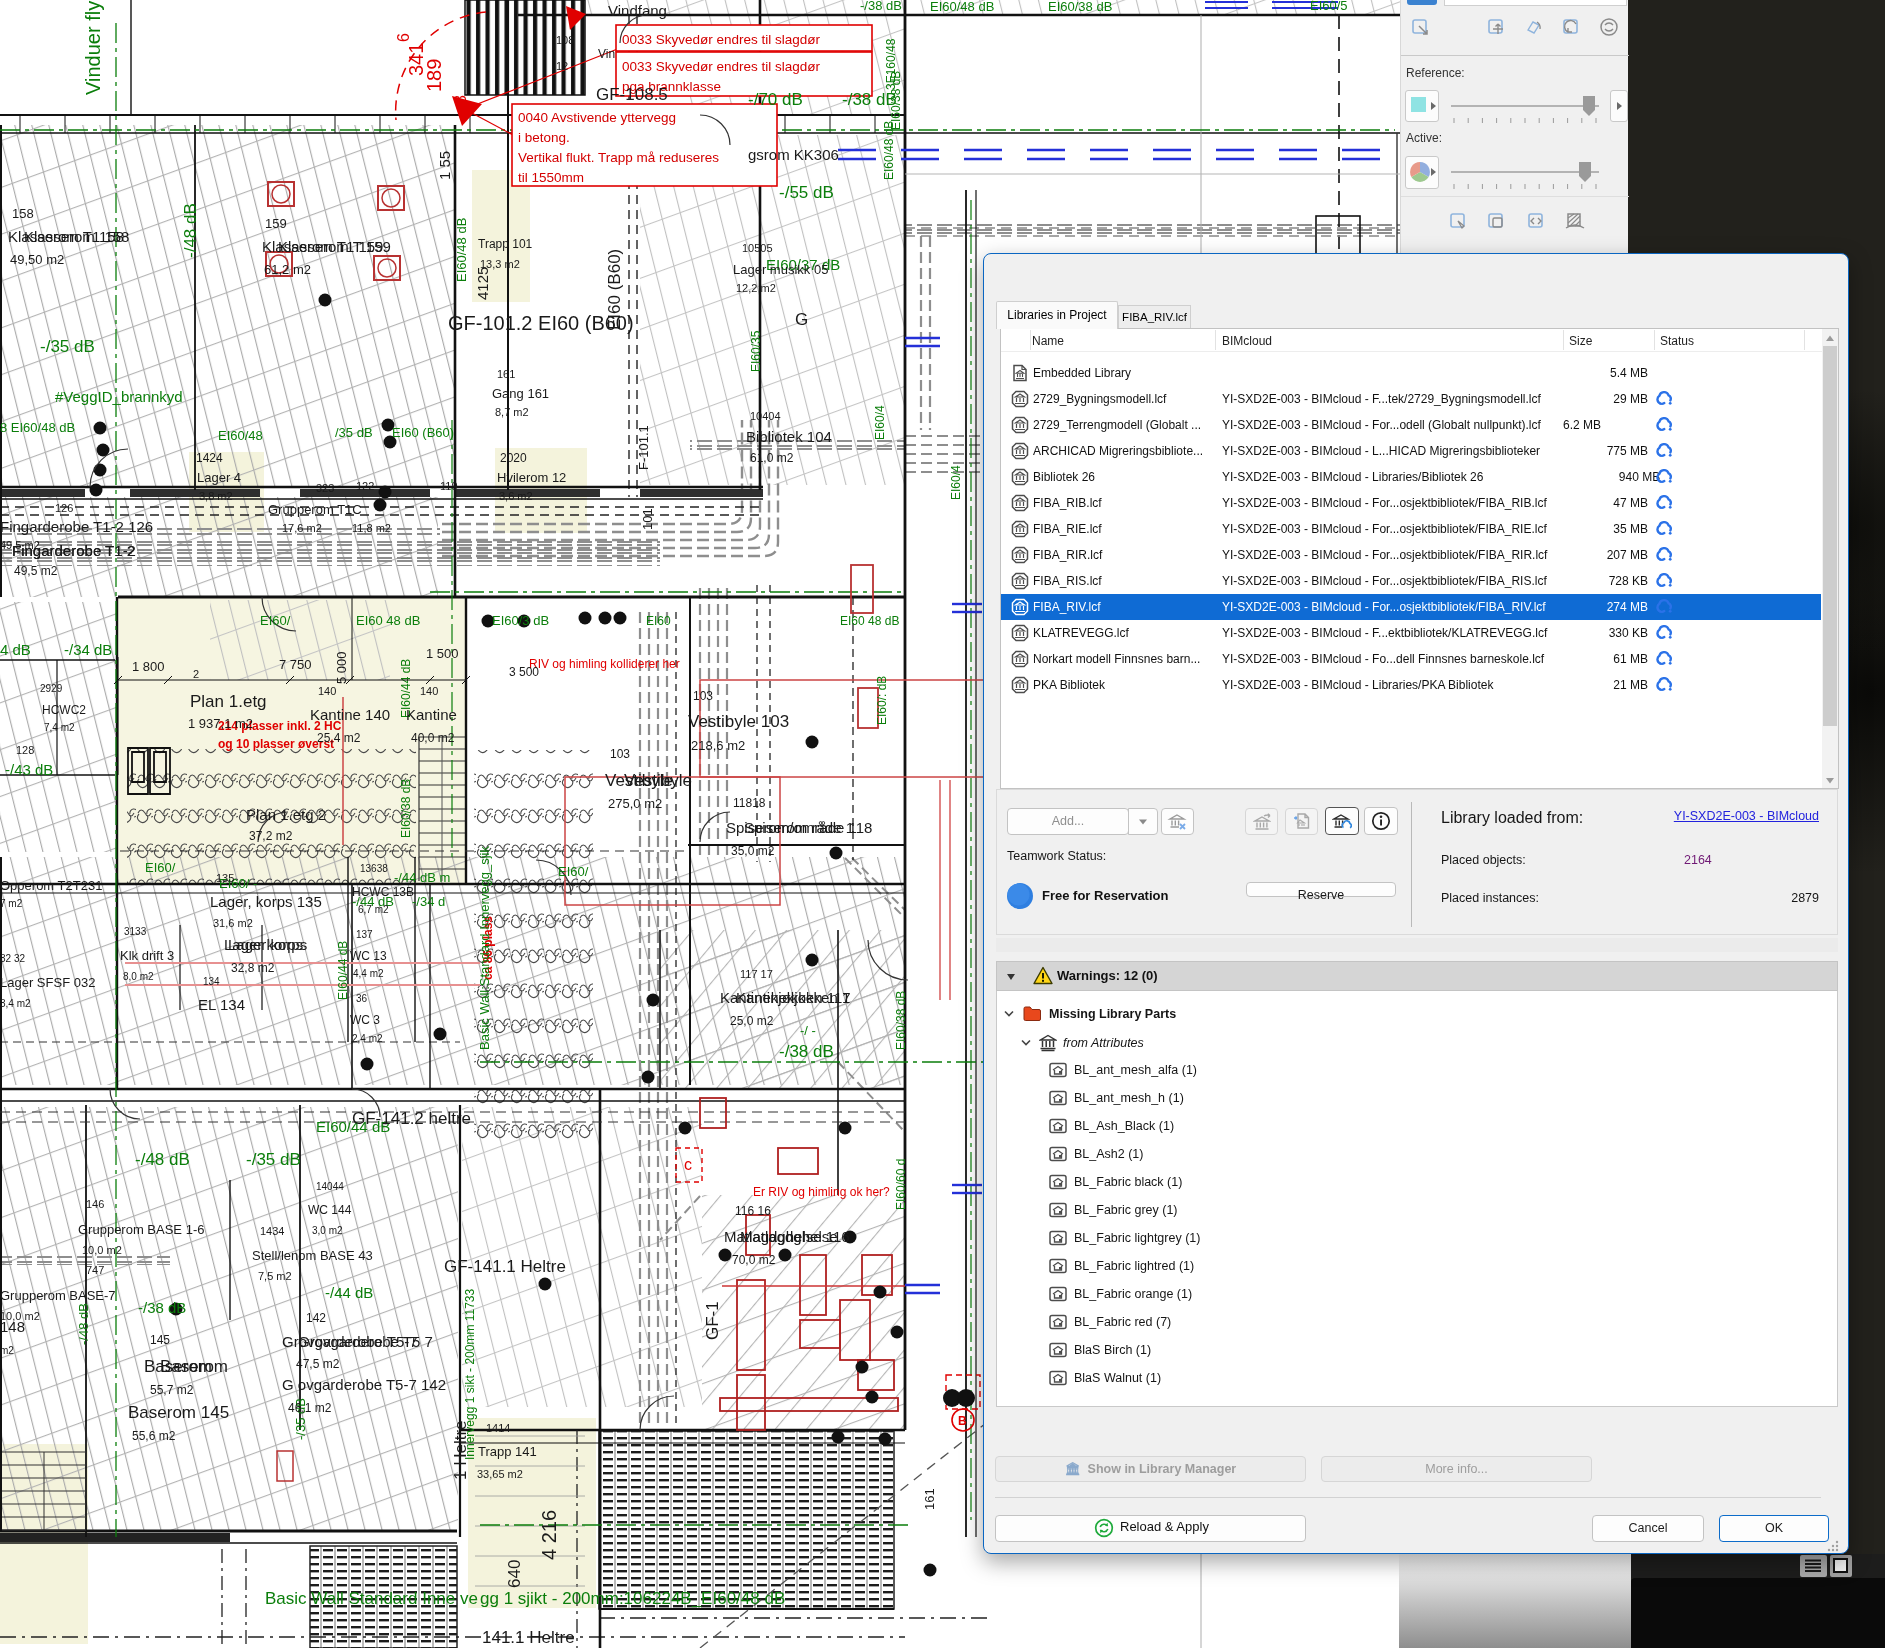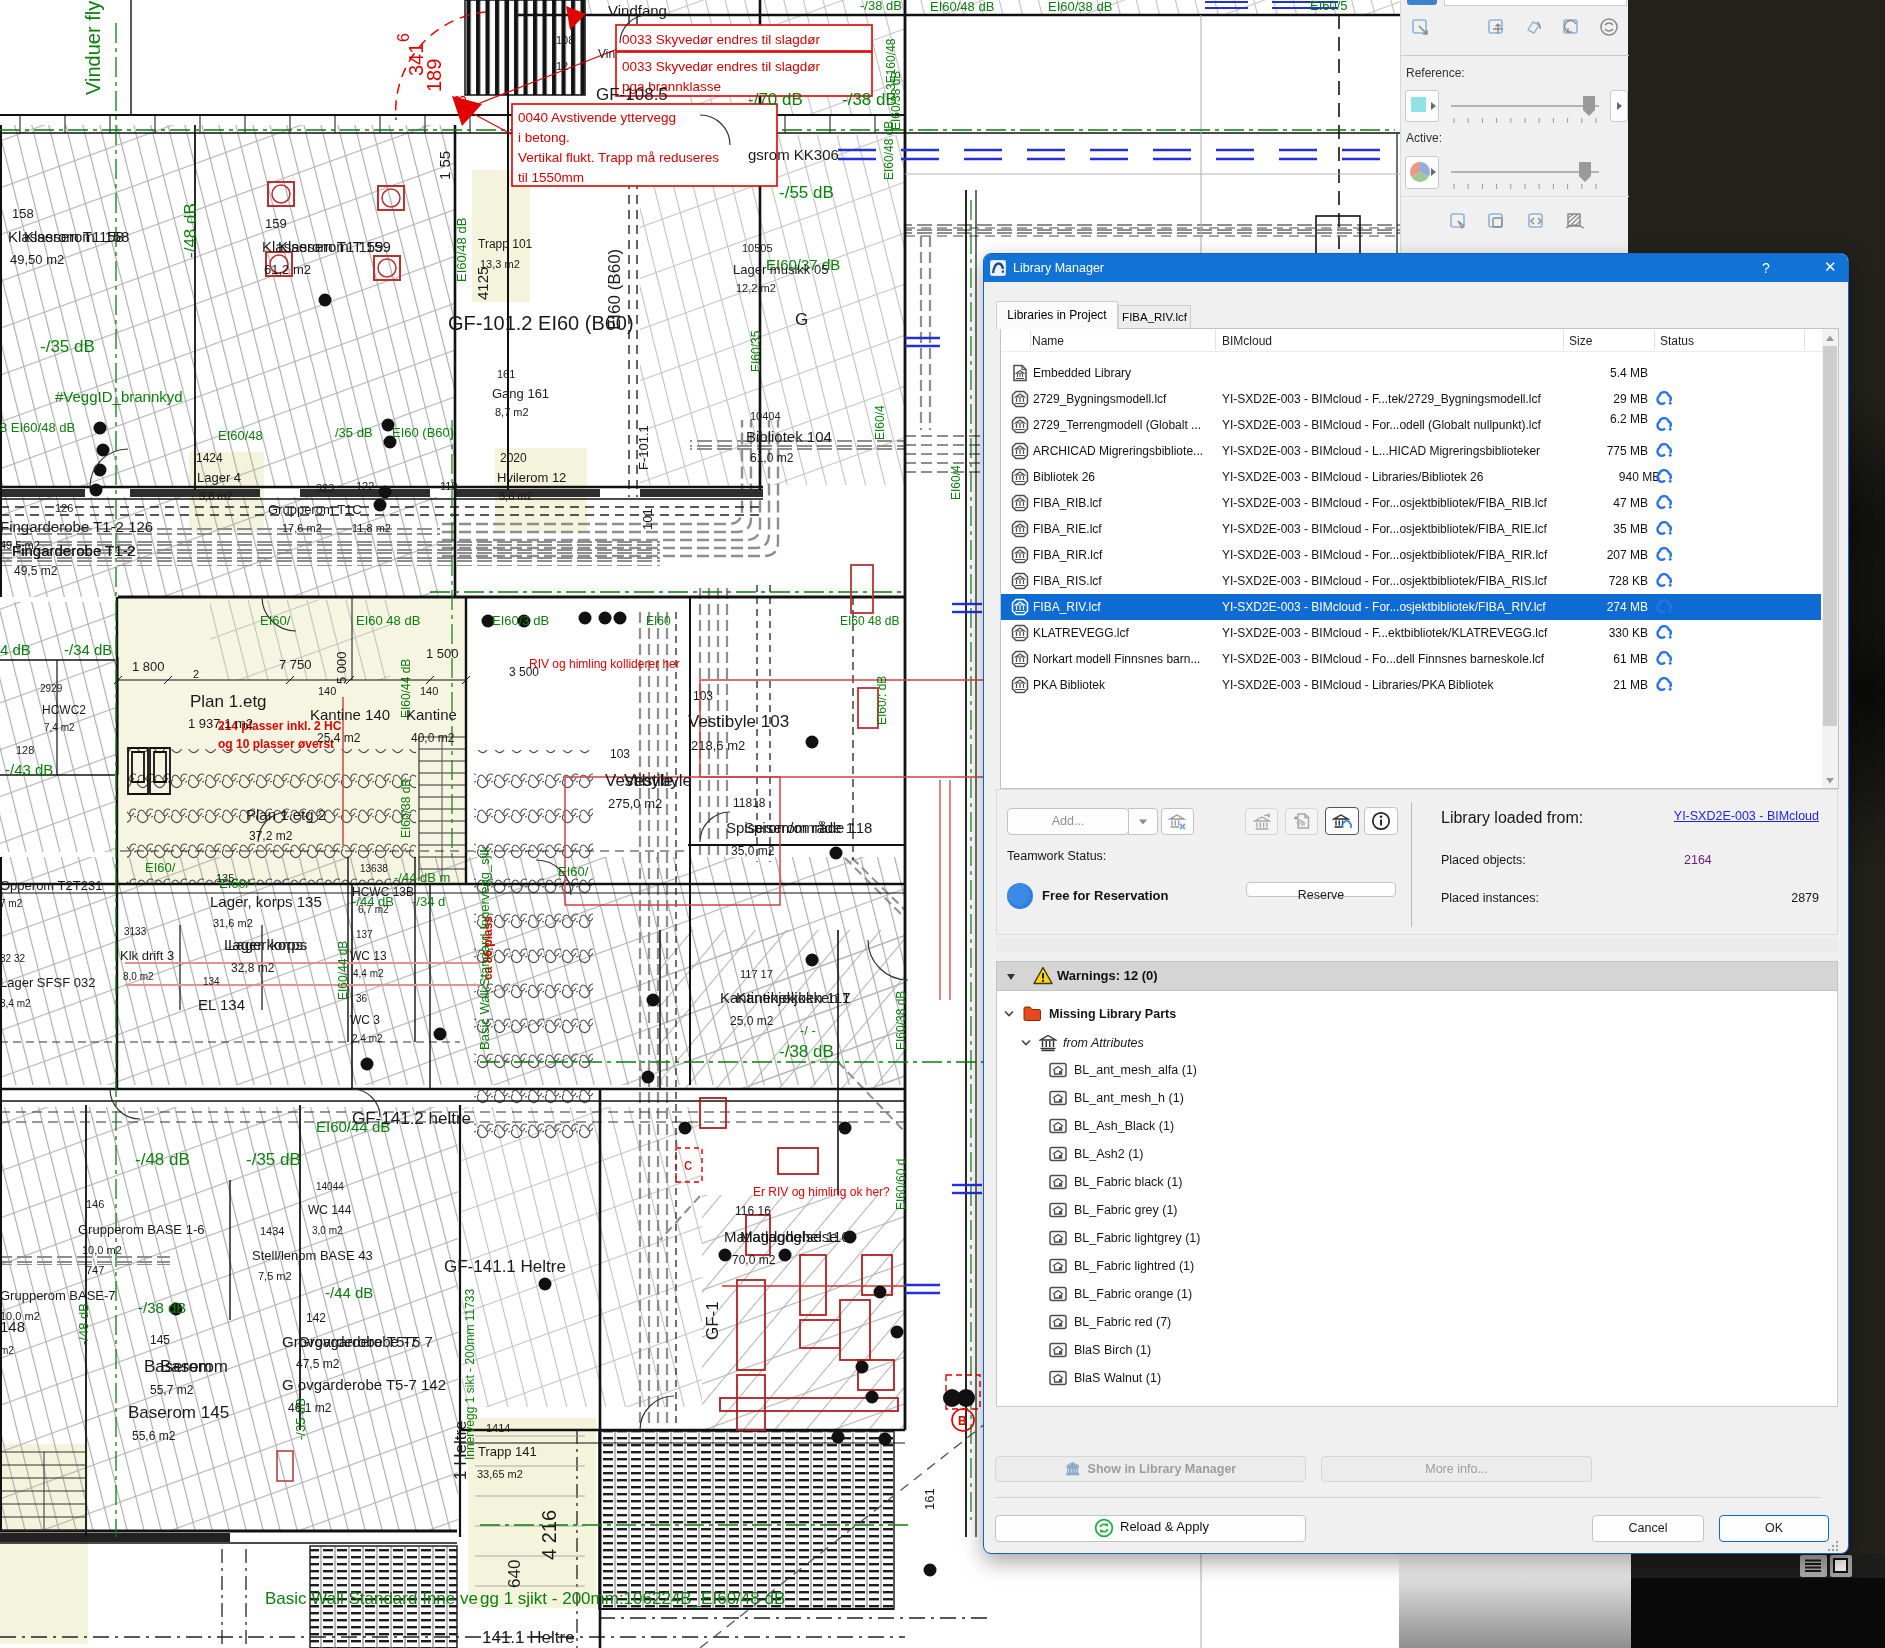--- a/index.html
+++ b/index.html
@@ -724,30 +724,20 @@
       <rect x="4" y="4" width="13" height="13" rx="2" fill="none" stroke="#8fb4dd" stroke-width="1.6"></rect>
       <path d="M9 8 l-3 3 l3 3 M13 8 l3 3 l-3 3" stroke="#8a8a8a" stroke-width="1.4" fill="none"></path>
     </svg>
     <svg class="abs" style="left:162px;top:210px" width="24" height="22" viewBox="0 0 24 22">
       <path d="M5 4 h12 v12 h-12 z" fill="none" stroke="#8a8a8a" stroke-width="1.5"></path>
       <path d="M5 8 l6 -4 M5 13 l10 -9 M7 16 l10 -10 M12 16 l5 -5" stroke="#8a8a8a" stroke-width="1.1"></path>
       <path d="M3 18 Q12 12 21 18" stroke="#8a8a8a" stroke-width="1.4" fill="none"></path>
     </svg>
   </div>
 <div id="dlg" class="abs">
-    <div id="tbar" class="abs">
-      <svg class="abs" style="left:6px;top:6px" width="16" height="16" viewBox="0 0 16 16">
-        <rect width="16" height="16" rx="3" fill="#eef3fb" stroke="#b9cde8" stroke-width="0.8"></rect>
-        <path d="M3 13 Q4.5 3.5 8.5 3.5 Q12 3.5 13 9" fill="none" stroke="#17478f" stroke-width="2.3"></path>
-        <rect x="11.8" y="10.5" width="2.2" height="2.2" fill="#17478f"></rect>
-      </svg>
-      <span class="abs" style="left:29px;top:0">Library Manager</span>
-      <span class="abs" style="left:778px;top:0;font-size:14px">?</span>
-      <span class="abs" style="left:840px;top:-1px;font-size:15px">✕</span>
-    </div>
     <div class="abs" style="left:16px;top:74px;width:839px;height:461px;background:#fff;border:1px solid #c2c2c2"></div>
     <div class="abs" style="left:134px;top:51px;width:73px;height:23px;background:#ededed;border:1px solid #cfcfcf;border-bottom:none;font-size:11.5px;line-height:22px;text-align:center">FIBA_RIV.lcf</div>
     <div class="abs" style="left:12px;top:47px;width:122px;height:28px;background:#fafafa;border:1px solid #cfcfcf;border-bottom:none;border-radius:2px 2px 0 0;font-size:12px;line-height:26px;text-align:center">Libraries in Project</div>
     <div class="hdr" style="left:48px;top:80px">Name</div>
     <div class="hdr" style="left:238px;top:80px">BIMcloud</div>
     <div class="hdr" style="left:585px;top:80px">Size</div>
     <div class="hdr" style="left:676px;top:80px">Status</div>
     <div class="abs" style="left:46px;top:76px;width:1px;height:20px;background:#e2e2e2"></div>
     <div class="abs" style="left:231px;top:76px;width:1px;height:20px;background:#e2e2e2"></div>
     <div class="abs" style="left:579px;top:76px;width:1px;height:20px;background:#e2e2e2"></div>
@@ -778,21 +768,21 @@
         <circle cx="15.2" cy="12.3" r="1.4" fill="#2b72e8"></circle>
       </svg>
     </div>
     <div class="">
       <svg class="abs" style="left:27px;top:162px" width="18" height="18" viewBox="0 0 18 18">
         <path d="M5 1.5 H13 L16.5 5 V13 L13 16.5 H5 L1.5 13 V5 Z" fill="none" stroke="#4d4d4d" stroke-width="1.5"></path>
         <path d="M9 4 L13.5 7 H4.5 Z M5.5 8 V12 M9 8 V12 M12.5 8 V12 M4 13.5 H14" stroke="#4d4d4d" stroke-width="1.2" fill="none"></path>
       </svg>
       <div class="cell" style="left:49px;top:158px">2729_Terrengmodell (Globalt ...</div>
       <div class="cell" style="left:238px;top:158px">YI-SXD2E-003 - BIMcloud - For...odell (Globalt nullpunkt).lcf</div>
-      <div class="cell" style="left:579px;top:152px;width:85px;text-align:right">6.2 MB</div>
+      <div class="cell" style="left:579px;top:158px;width:85px;text-align:left">6.2 MB</div>
       <svg class="abs" style="left:671px;top:163px" width="18" height="15" viewBox="0 0 18 15">
         <path d="M5.2 12.5 A4.4 4.4 0 0 1 4.4 4.8 A4.8 4.8 0 0 1 13.6 4.4 A3.6 3.6 0 0 1 15.4 9.4" fill="none" stroke="#2b72e8" stroke-width="2.4" stroke-linecap="round"></path>
         <path d="M5.2 12.5 A4.4 4.4 0 0 0 9.3 12.1" fill="none" stroke="#2b72e8" stroke-width="2.4" stroke-linecap="round"></path>
         <circle cx="15.2" cy="12.3" r="1.4" fill="#2b72e8"></circle>
       </svg>
     </div>
     <div class="">
       <svg class="abs" style="left:27px;top:188px" width="18" height="18" viewBox="0 0 18 18">
         <path d="M5 1.5 H13 L16.5 5 V13 L13 16.5 H5 L1.5 13 V5 Z" fill="none" stroke="#4d4d4d" stroke-width="1.5"></path>
         <path d="M9 4 L13.5 7 H4.5 Z M5.5 8 V12 M9 8 V12 M12.5 8 V12 M4 13.5 H14" stroke="#4d4d4d" stroke-width="1.2" fill="none"></path>

